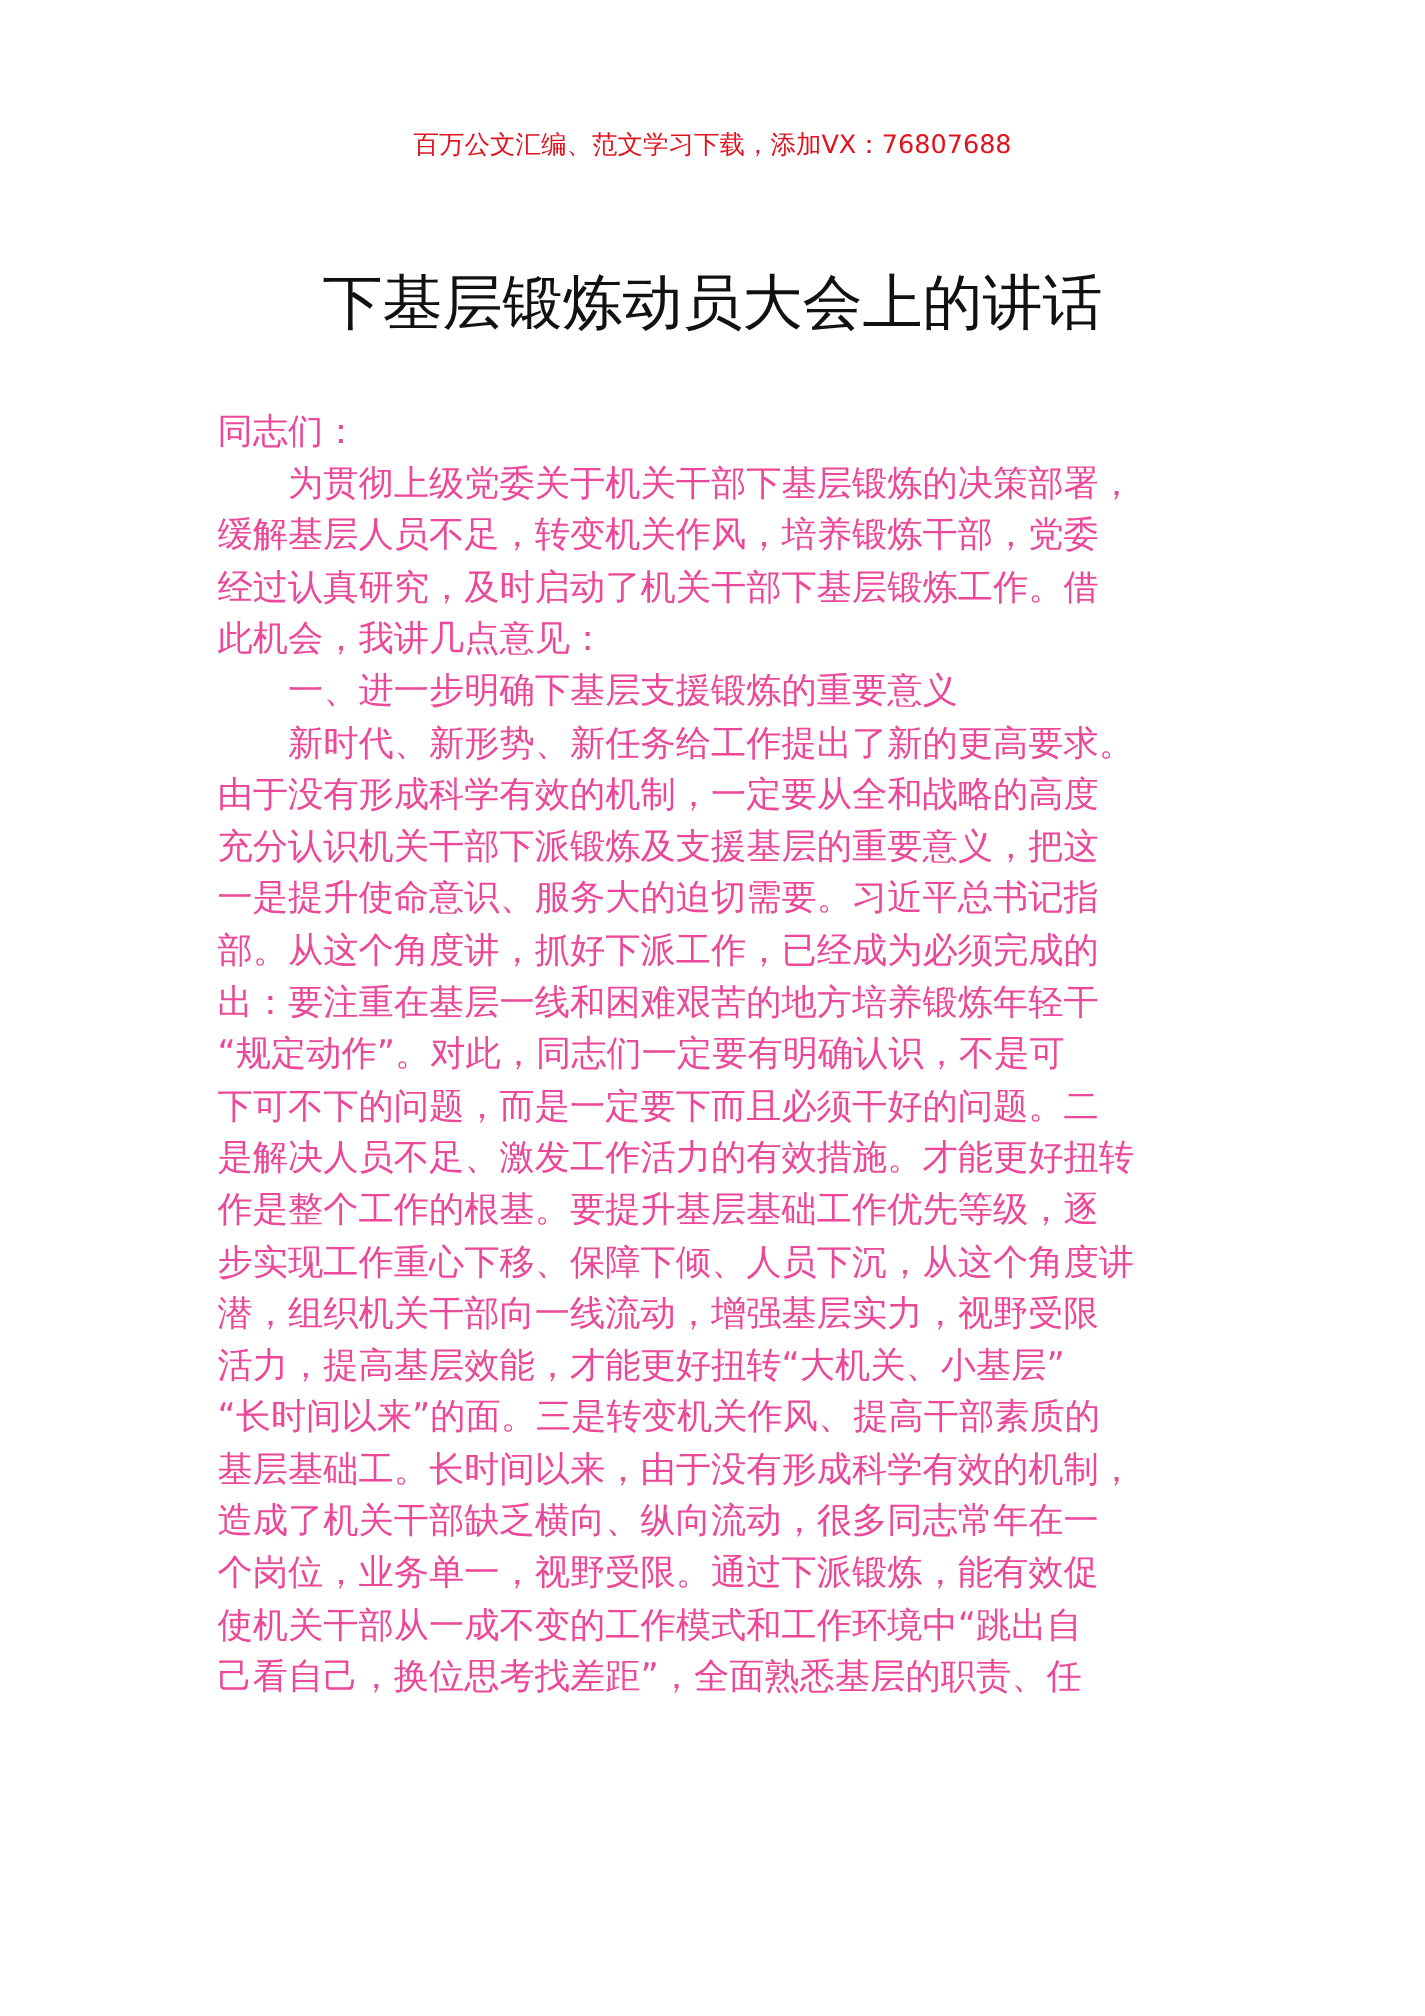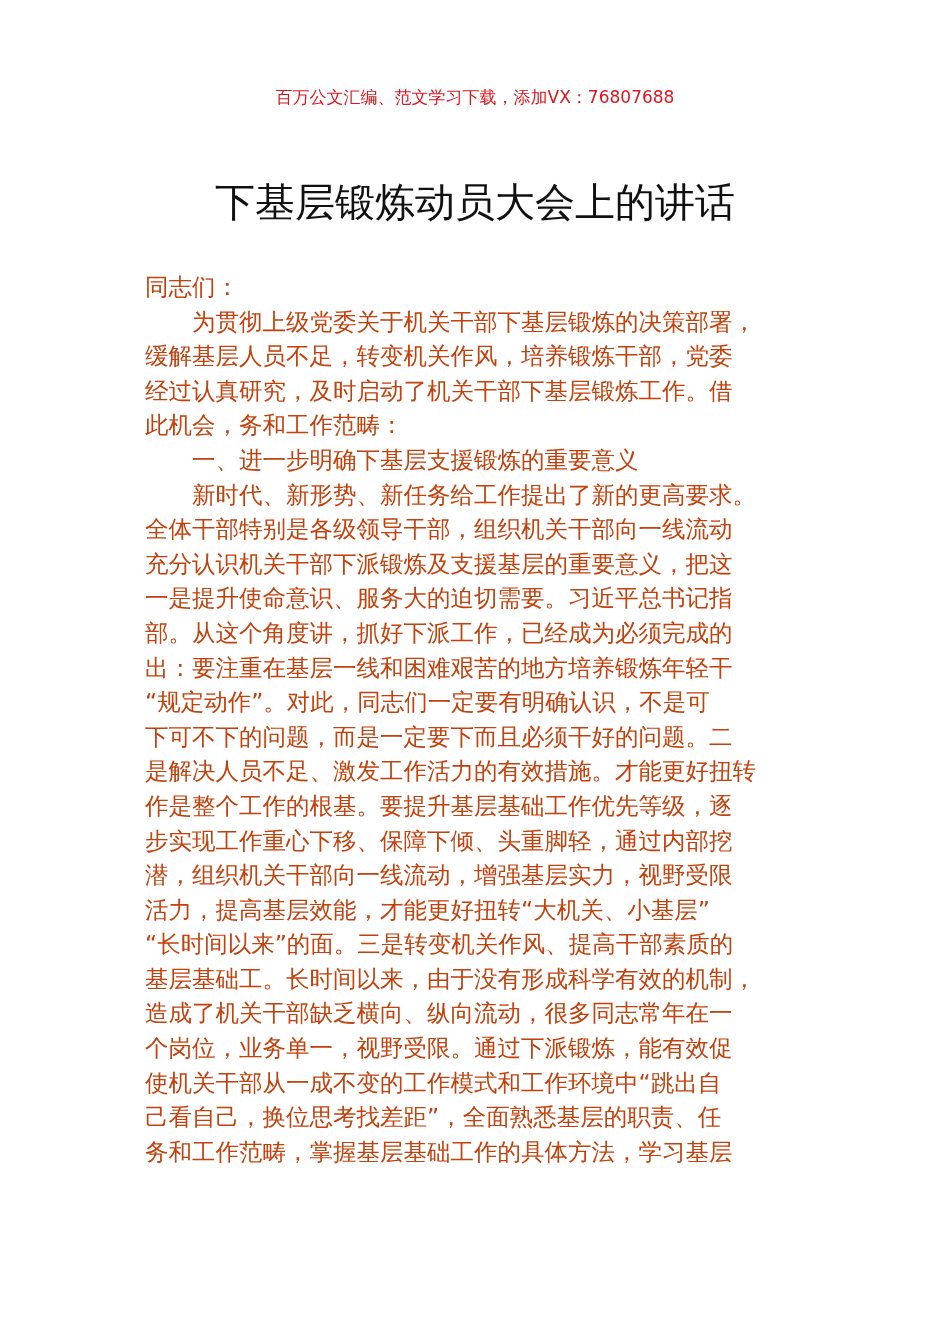--- a/index.html
+++ b/index.html
@@ -45,57 +45,56 @@
       font-weight: normal;
       margin: 0;
     }
     .body-text {
       position: absolute;
       top: 270px;
       left: 145px;
       width: 690px;
       font-size: 23.5px;
       line-height: 34.6px;
-      color: #c2410c;
+      color: #ec4899;
     }
     .line {
       display: block;
       white-space: nowrap;
       height: 34.6px;
     }
   </style>
 </head>
 <body>
 
 <div class="page">
   <div class="header-note">百万公文汇编、范文学习下载，添加VX：76807688</div>
 
   <h1 class="doc-title">下基层锻炼动员大会上的讲话</h1>
 
   <div class="body-text" id="body-text">
     <span class="line">同志们：</span>
     <span class="line">　　为贯彻上级党委关于机关干部下基层锻炼的决策部署，</span>
     <span class="line">缓解基层人员不足，转变机关作风，培养锻炼干部，党委</span>
     <span class="line">经过认真研究，及时启动了机关干部下基层锻炼工作。借</span>
-    <span class="line">此机会，务和工作范畴：</span>
+    <span class="line">此机会，我讲几点意见：</span>
     <span class="line">　　一、进一步明确下基层支援锻炼的重要意义</span>
     <span class="line">　　新时代、新形势、新任务给工作提出了新的更高要求。</span>
-    <span class="line">全体干部特别是各级领导干部，组织机关干部向一线流动</span>
+    <span class="line">由于没有形成科学有效的机制，一定要从全和战略的高度</span>
     <span class="line">充分认识机关干部下派锻炼及支援基层的重要意义，把这</span>
     <span class="line">一是提升使命意识、服务大的迫切需要。习近平总书记指</span>
     <span class="line">部。从这个角度讲，抓好下派工作，已经成为必须完成的</span>
     <span class="line">出：要注重在基层一线和困难艰苦的地方培养锻炼年轻干</span>
     <span class="line">“规定动作”。对此，同志们一定要有明确认识，不是可</span>
     <span class="line">下可不下的问题，而是一定要下而且必须干好的问题。二</span>
     <span class="line">是解决人员不足、激发工作活力的有效措施。才能更好扭转</span>
     <span class="line">作是整个工作的根基。要提升基层基础工作优先等级，逐</span>
-    <span class="line">步实现工作重心下移、保障下倾、头重脚轻，通过内部挖</span>
+    <span class="line">步实现工作重心下移、保障下倾、人员下沉，从这个角度讲</span>
     <span class="line">潜，组织机关干部向一线流动，增强基层实力，视野受限</span>
     <span class="line">活力，提高基层效能，才能更好扭转“大机关、小基层”</span>
     <span class="line">“长时间以来”的面。三是转变机关作风、提高干部素质的</span>
     <span class="line">基层基础工。长时间以来，由于没有形成科学有效的机制，</span>
     <span class="line">造成了机关干部缺乏横向、纵向流动，很多同志常年在一</span>
     <span class="line">个岗位，业务单一，视野受限。通过下派锻炼，能有效促</span>
     <span class="line">使机关干部从一成不变的工作模式和工作环境中“跳出自</span>
     <span class="line">己看自己，换位思考找差距”，全面熟悉基层的职责、任</span>
-    <span class="line">务和工作范畴，掌握基层基础工作的具体方法，学习基层</span>
   </div>
 </div>
 
 </body></html>

